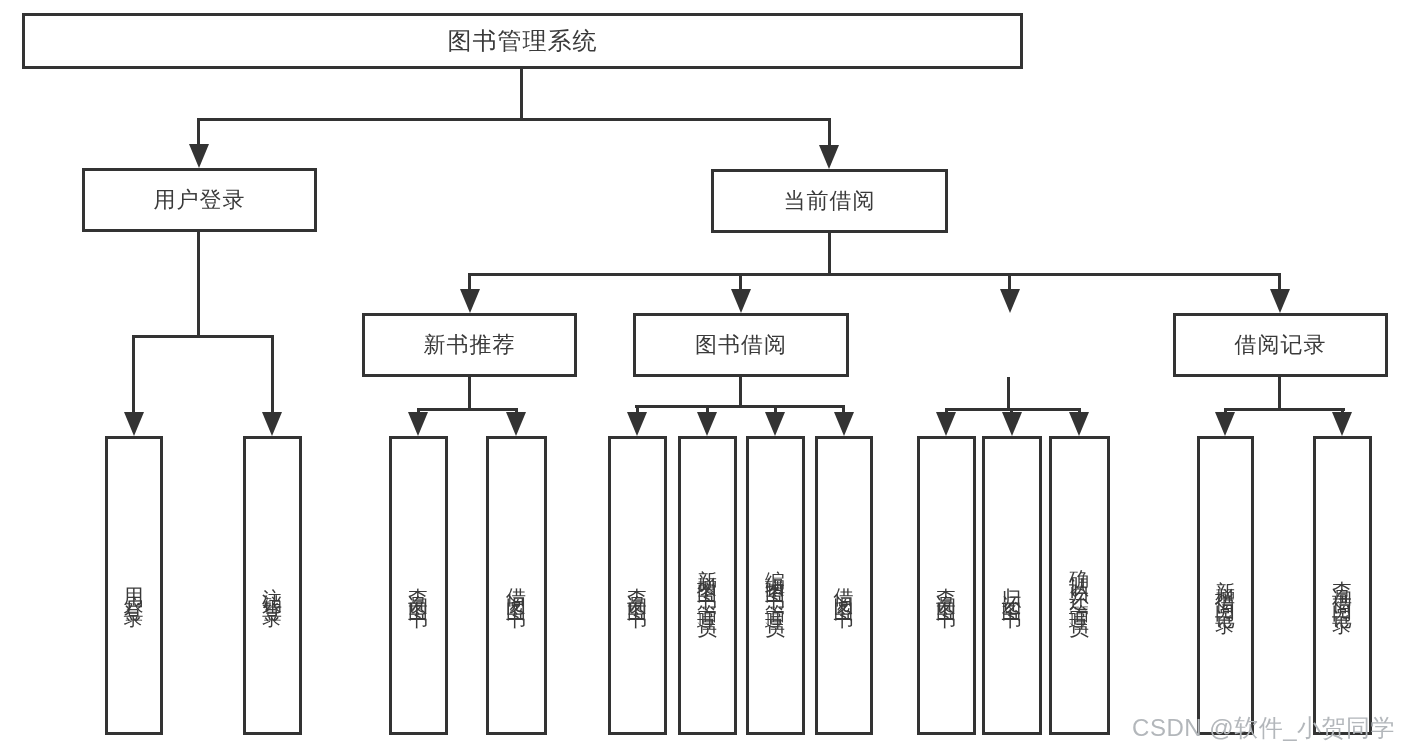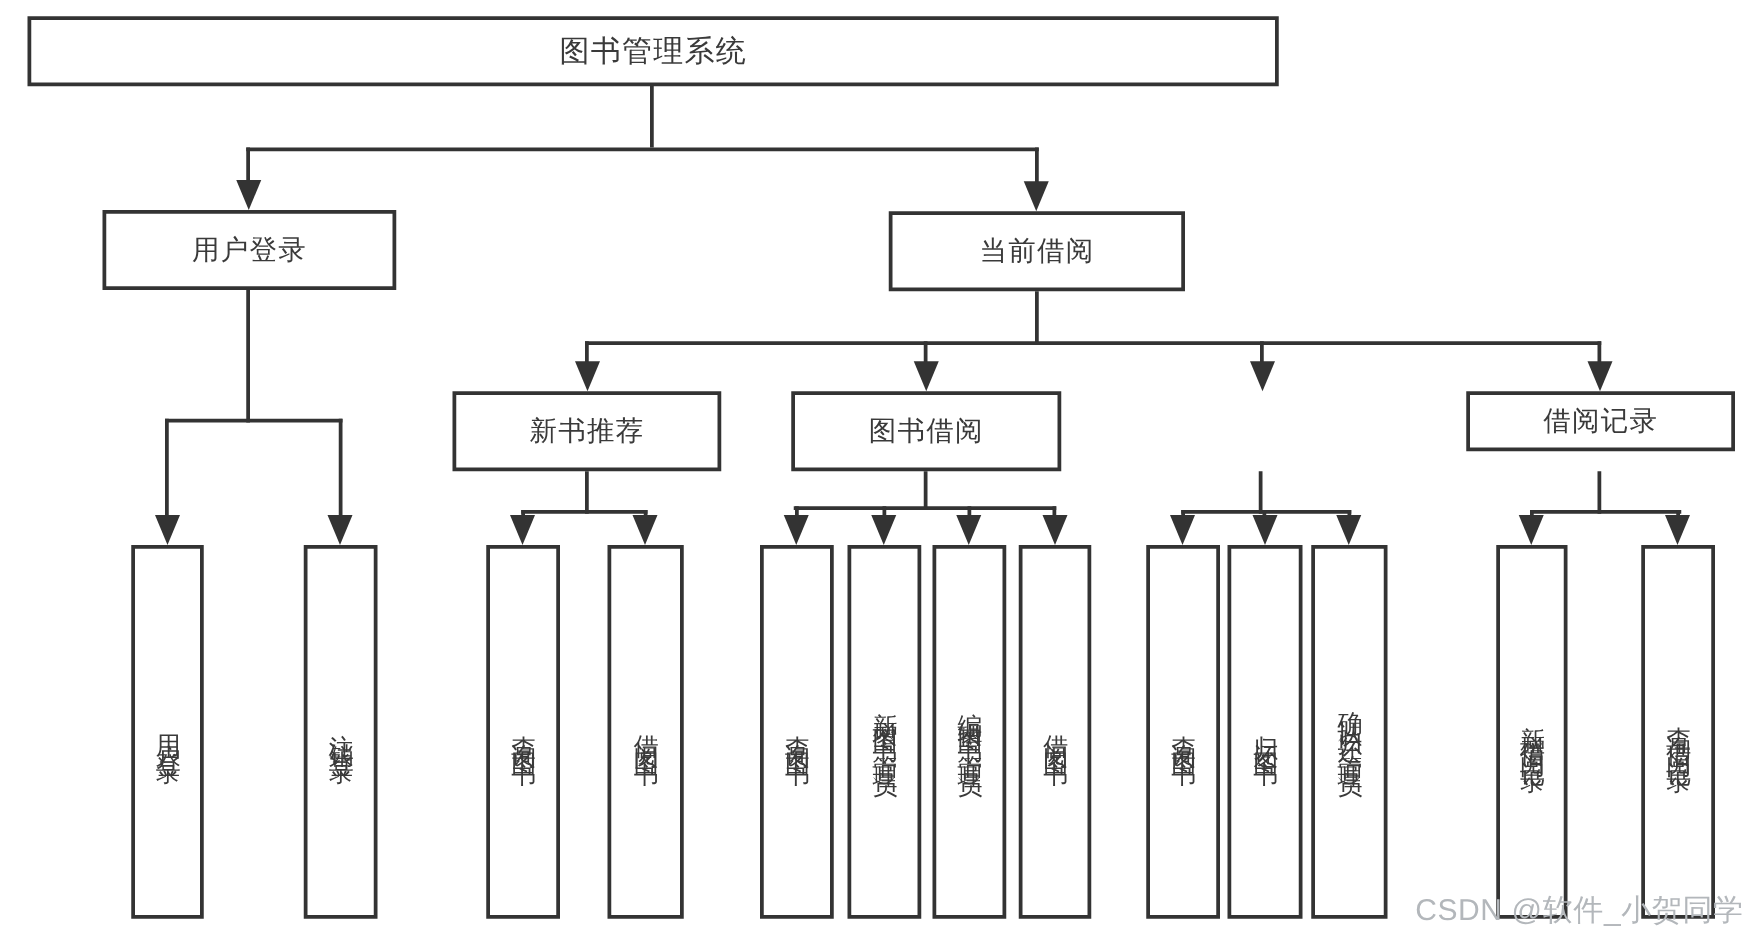--- a/index.html
+++ b/index.html
@@ -50,21 +50,21 @@
 
 <div class="canvas">
 
   <div class="box hbox root" style="left:22px;top:13px;width:1001px;height:56px;">图书管理系统</div>
 
   <div class="box hbox" style="left:82px;top:168px;width:235px;height:64px;">用户登录</div>
   <div class="box hbox" style="left:711px;top:169px;width:237px;height:64px;">当前借阅</div>
 
   <div class="box hbox" style="left:633px;top:313px;width:216px;height:64px;">图书借阅</div>
   <div class="box hbox" style="left:362px;top:313px;width:215px;height:64px;">新书推荐</div>
-  <div class="box hbox" style="left:1173px;top:313px;width:215px;height:48px;">借阅记录</div>
+  <div class="box hbox" style="left:1173px;top:313px;width:215px;height:64px;">借阅记录</div>
 
   <div class="box vbox" style="left:105px;top:436px;width:58px;height:299px;">用户登录</div>
   <div class="box vbox" style="left:243px;top:436px;width:59px;height:299px;">注销登录</div>
   <div class="box vbox" style="left:389px;top:436px;width:59px;height:299px;">查询图书</div>
   <div class="box vbox" style="left:486px;top:436px;width:61px;height:299px;">借阅图书</div>
   <div class="box vbox" style="left:608px;top:436px;width:59px;height:299px;">查询图书</div>
   <div class="box vbox" style="left:678px;top:436px;width:59px;height:299px;">新增图书（管理员）</div>
   <div class="box vbox" style="left:746px;top:436px;width:59px;height:299px;">编辑图书（管理员）</div>
   <div class="box vbox" style="left:815px;top:436px;width:58px;height:299px;">借阅图书</div>
   <div class="box vbox" style="left:917px;top:436px;width:59px;height:299px;">查询图书</div>

